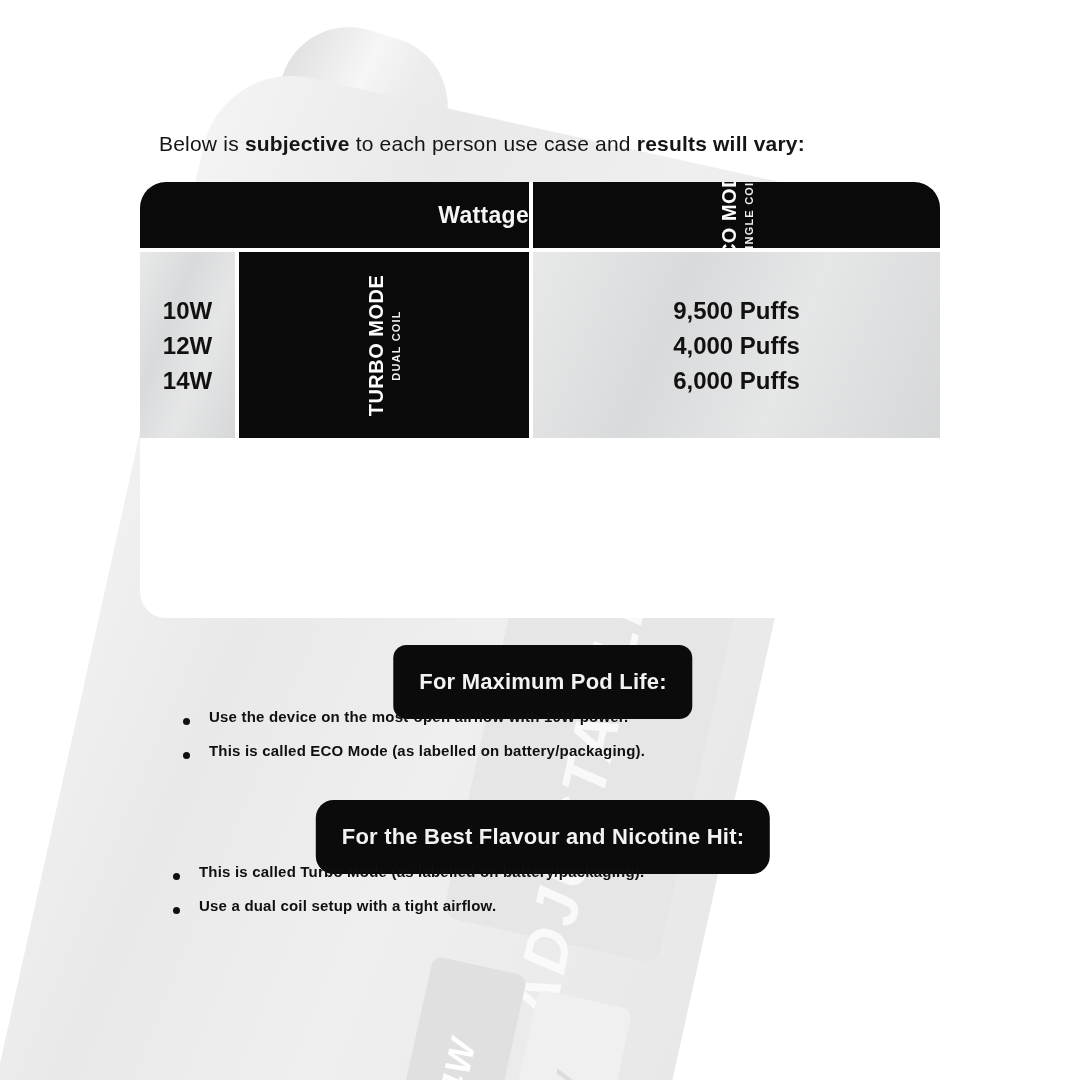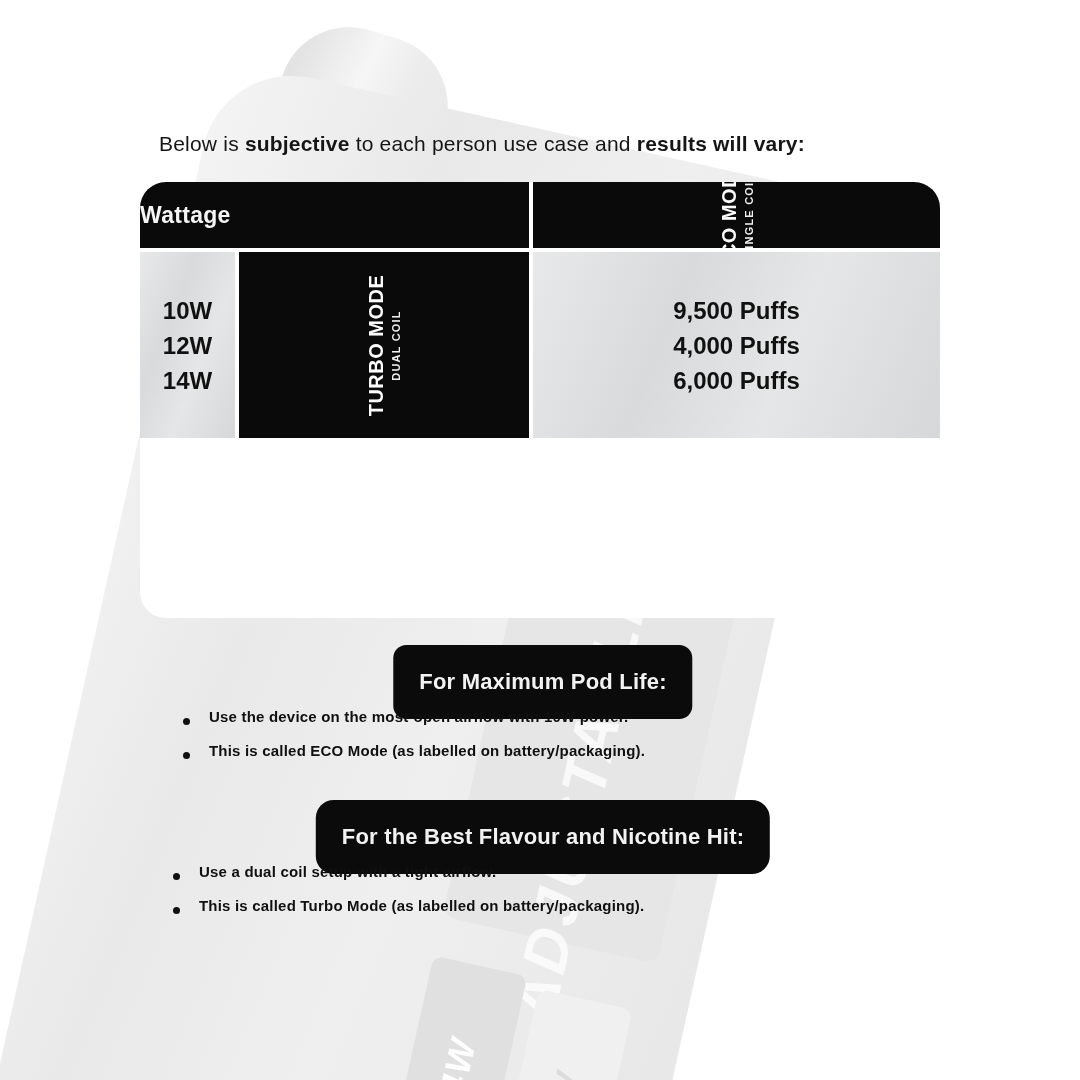--- a/index.html
+++ b/index.html
@@ -81,21 +81,21 @@
     grid-template-columns: 95px 290px 407px;
     grid-template-rows: 66px 186px 176px;
     gap: 4px;
     background: #ffffff;
     border-radius: 26px;
     overflow: hidden;
   }
   .th {
     background: #0a0a0a;
     color: #f5f5f5;
-    display: flex; align-items: center; justify-content: flex-start;
+    display: flex; align-items: center; justify-content: flex-end;
     font-size: 23px; font-weight: 800;
     letter-spacing: 0.3px;
   }
   .th-wattage { grid-column: 1 / 3; grid-row: 1; }
   .th-puffs   { grid-column: 3; grid-row: 1; }
   .mode-cell {
     background: #0a0a0a;
     display: flex; align-items: center; justify-content: center;
     overflow: hidden;
   }
@@ -205,15 +205,15 @@
 </div>
 
 <div class="pill pill-1">For Maximum Pod Life:</div>
 <ul class="bullets bullets-1">
   <li>Use the device on the most-open airflow with 10W power.</li>
   <li>This is called ECO Mode (as labelled on battery/packaging).</li>
 </ul>
 
 <div class="pill pill-2">For the Best Flavour and Nicotine Hit:</div>
 <ul class="bullets bullets-2">
+  <li>This is called Turbo Mode (as labelled on battery/packaging).</li>
   <li>Use a dual coil setup with a tight airflow.</li>
-  <li>This is called Turbo Mode (as labelled on battery/packaging).</li>
 </ul>
 
 </body></html>

